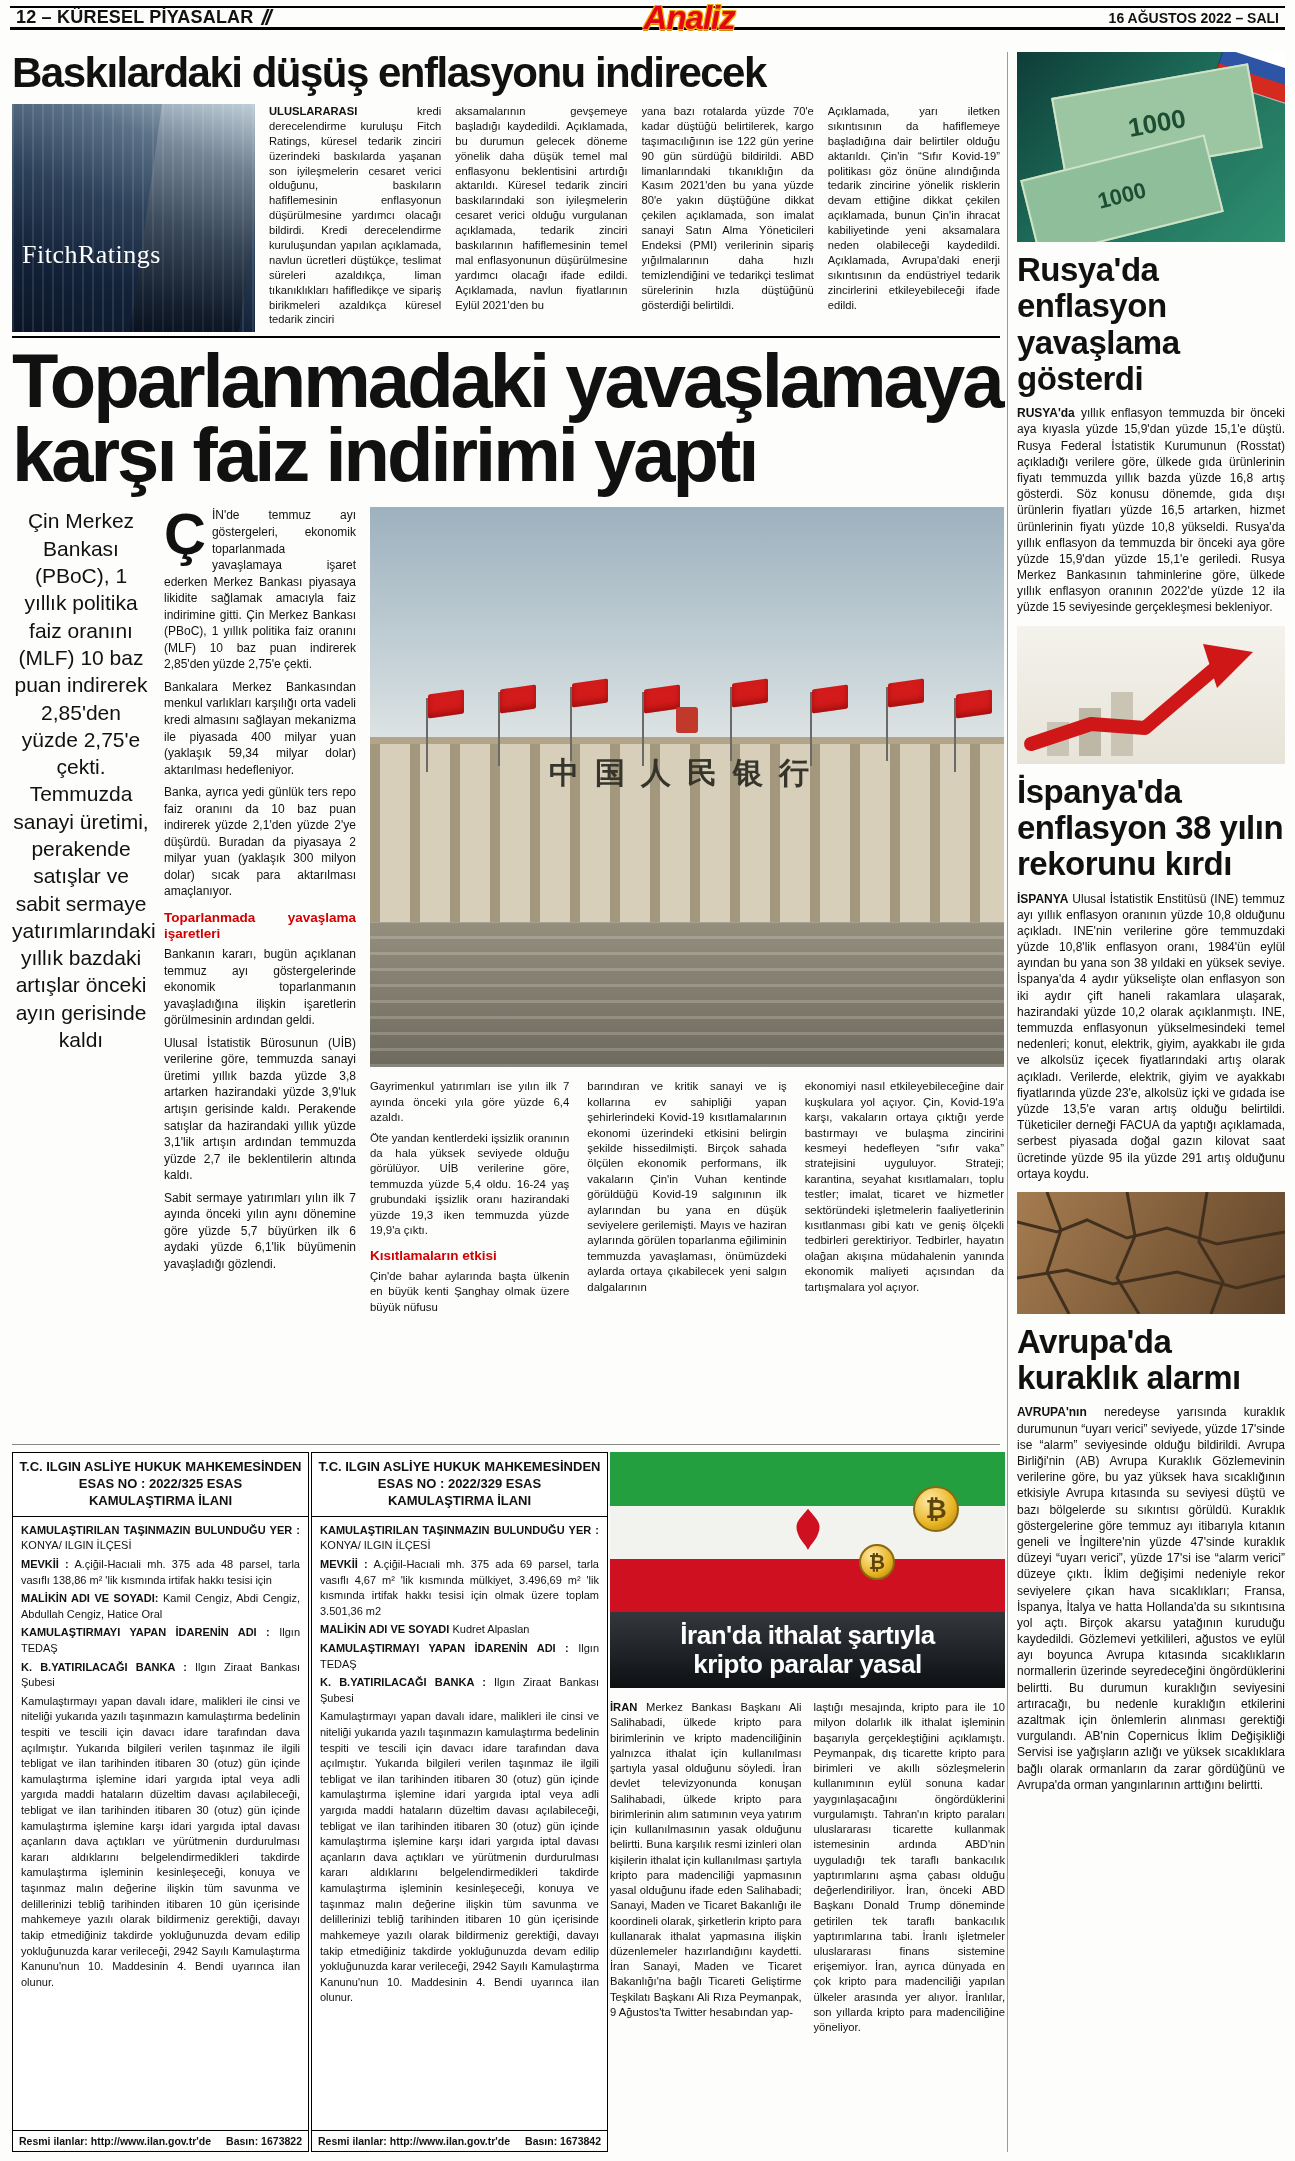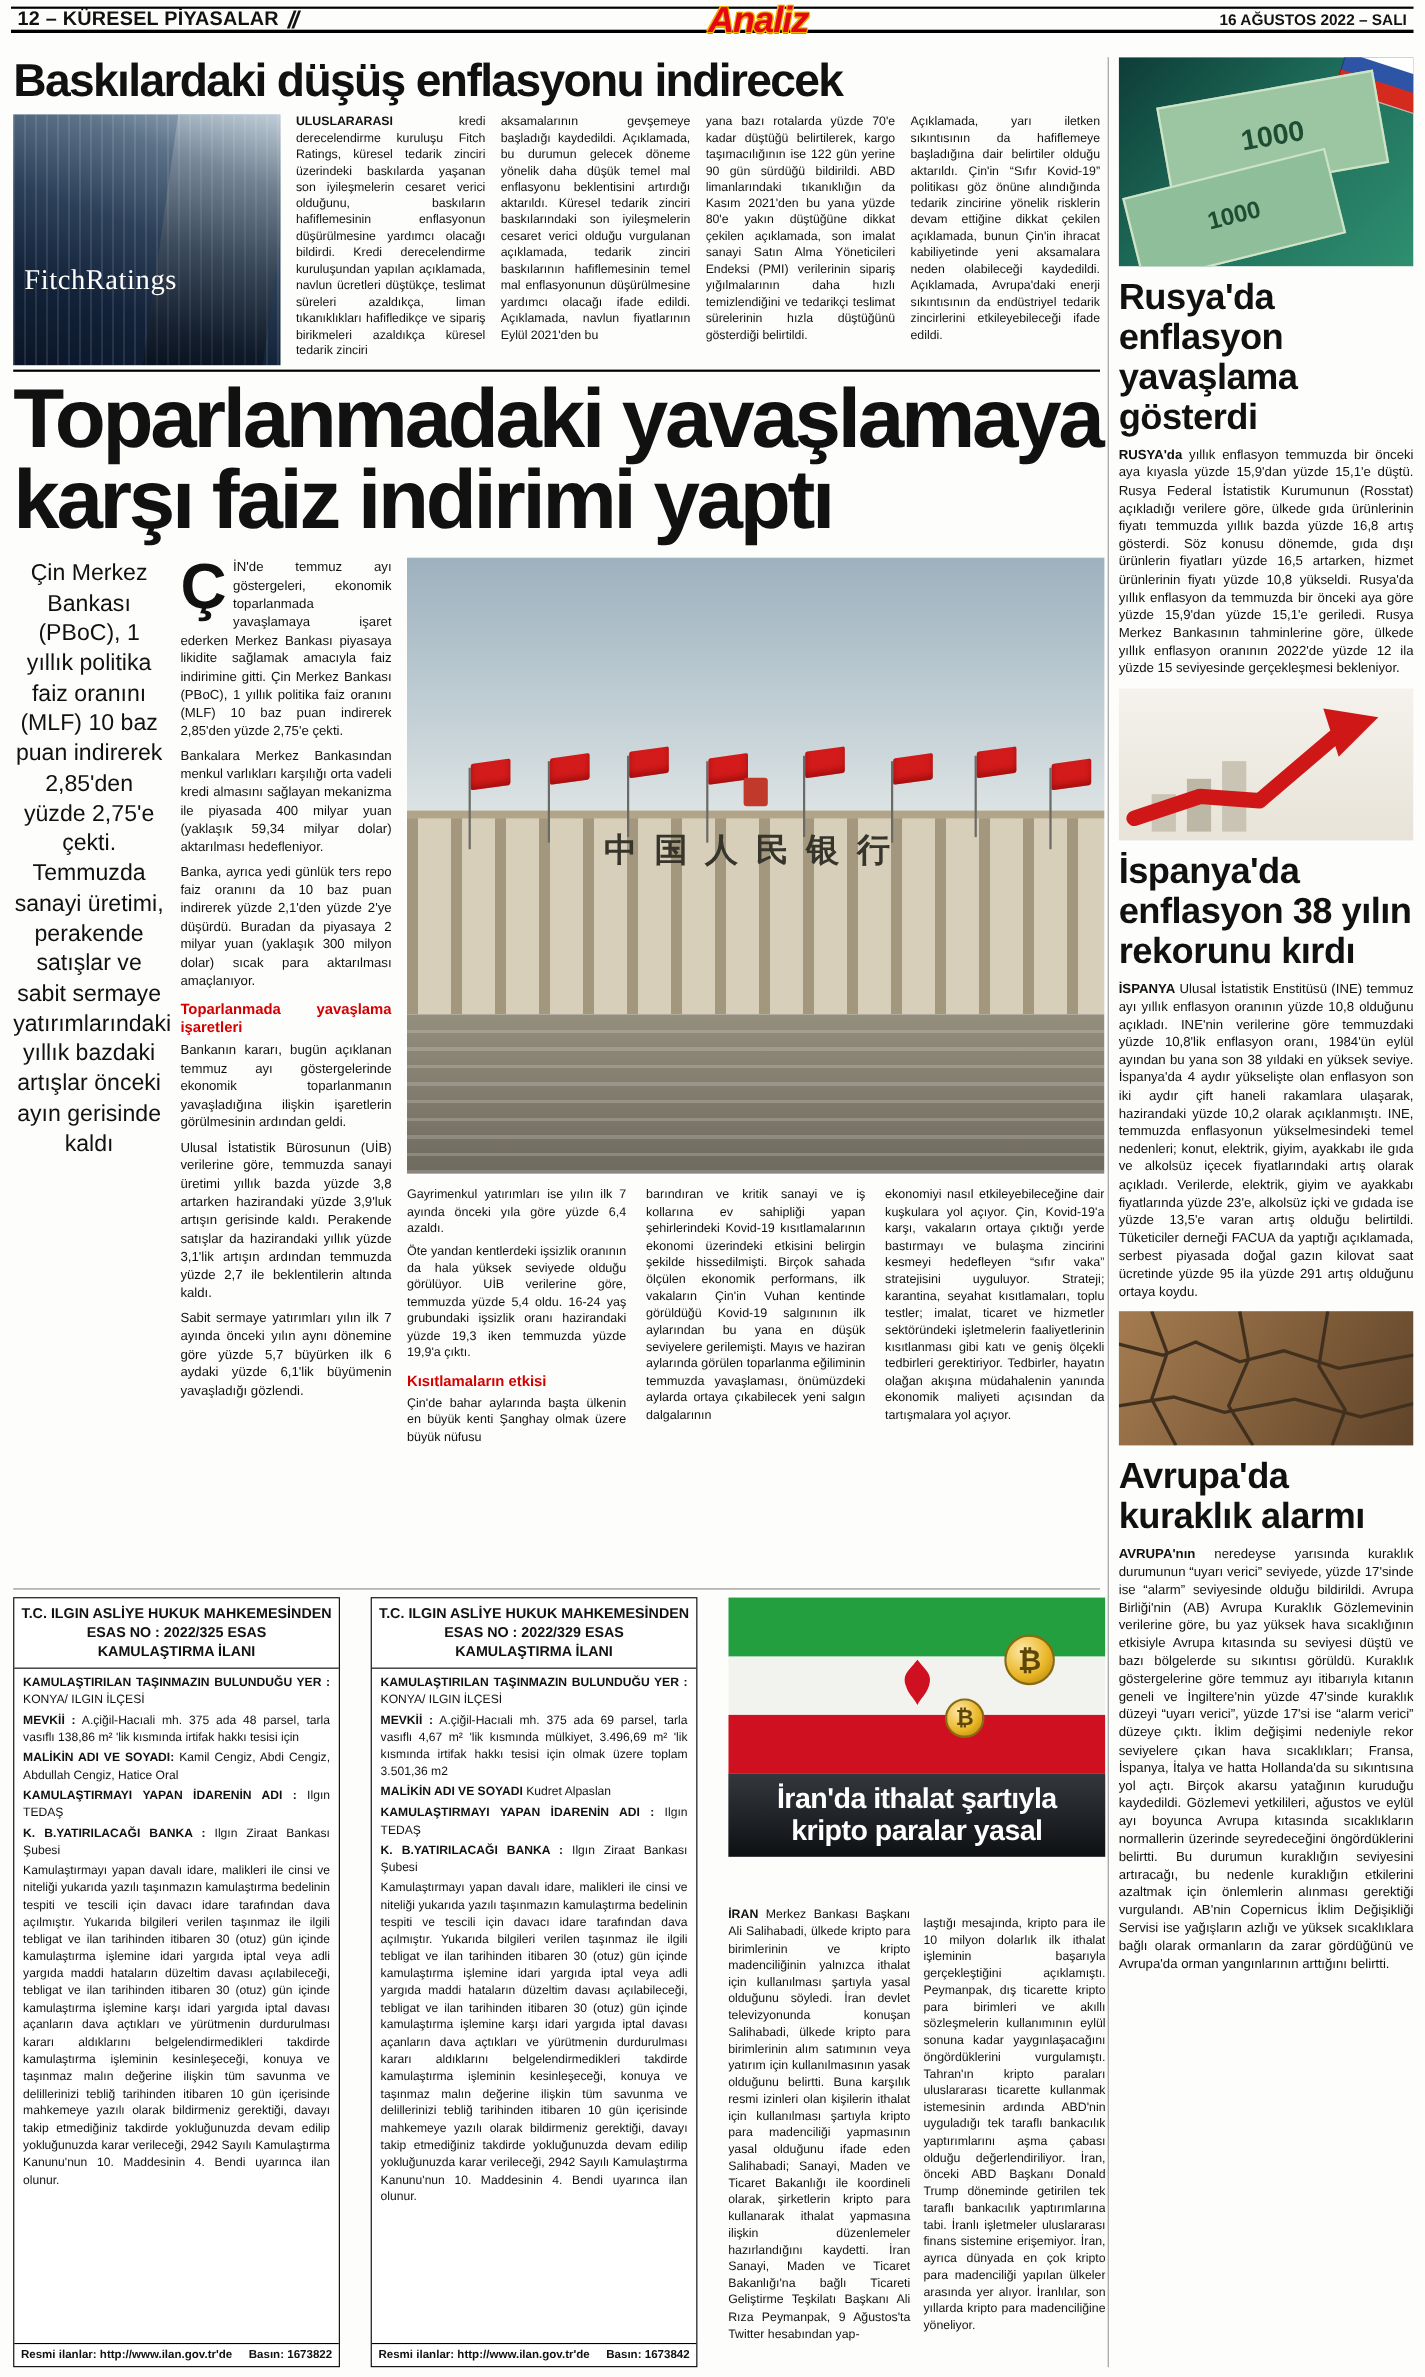--- a/index.html
+++ b/index.html
@@ -98,21 +98,21 @@
   .note2 { width:190px; height:80px; left:10px; top:104px; transform:rotate(-14deg); font-size:22px;
     background:#8fbf9a; }
   .ruble-flag { position:absolute; right:-14px; top:-10px; width:80px; height:52px;
     background:linear-gradient(#fff 33%, #2e55a5 33% 66%, #d52b1e 66%); transform:rotate(18deg);
     border:1px solid rgba(0,0,0,.3); }
 
   .arrowimg { height:138px; background:linear-gradient(#f4f2ec,#e7e3d8); }
   .crack { height:122px; background:linear-gradient(120deg,#a57c50,#7c5a38 60%,#5f442a); }
 
   
-  #bottom { left:12px; top:1452px; width:993px; height:700px; display:flex; gap:28px; }
+  #bottom { left:12px; top:1452px; width:993px; height:700px; display:flex; gap:2px; }
   .legal { width:297px; border:1.5px solid #000; display:flex; flex-direction:column; background:#fff; }
   .legal-head { border-bottom:1.5px solid #000; text-align:center; font-weight:700;
     font-size:13px; line-height:1.3; padding:6px 6px; }
   .legal-body { flex:1; padding:6px 8px; font-size:11px; line-height:1.42; text-align:justify; overflow:hidden; }
   .legal-body p { margin-bottom:3px; }
   .legal-foot { border-top:1.5px solid #000; display:flex; justify-content:space-between;
     font-size:10.5px; font-weight:700; padding:4px 6px; }
 
   .iran { flex:1; display:flex; flex-direction:column; overflow:hidden; }
   .iran-img { height:160px; position:relative; overflow:hidden; }
@@ -120,21 +120,21 @@
   .iran-white { position:absolute; left:0; right:0; top:34%; height:33%; background:#f2f2ee; }
   .iran-red { position:absolute; left:0; right:0; top:67%; height:33%; background:#cf1020; }
   .iran-emblem { position:absolute; top:34%; left:50%; transform:translateX(-50%); z-index:2; }
   .coin { position:absolute; width:46px; height:46px; border-radius:50%; z-index:3;
     background:radial-gradient(circle at 35% 30%, #ffe9a8, #e8b422 60%, #a87b10);
     border:2px solid #8a6a10; display:flex; align-items:center; justify-content:center;
     color:#5d4607; font-weight:700; font-size:26px; }
   .coin2 { width:36px; height:36px; font-size:20px; }
   .iran-head { background:linear-gradient(#34383d,#0e1013); color:#fff; text-align:center;
     font-size:26px; font-weight:700; line-height:1.12; padding:9px 6px; letter-spacing:-.5px; }
-  .iran-cols { display:flex; gap:12px; margin-top:24px; flex:1; overflow:hidden;align-items:center; }
+  .iran-cols { display:flex; gap:12px; margin-top:12px; flex:1; overflow:hidden; }
   .icol { flex:1; font-size:11.2px; line-height:1.36; text-align:justify; }
 </style>
 </head>
 <body>
 
 <div id="header" class="abs">
   <div class="page-label">
     <span>12 – KÜRESEL PİYASALAR</span>
     <span class="slashes">//</span>
   </div>

